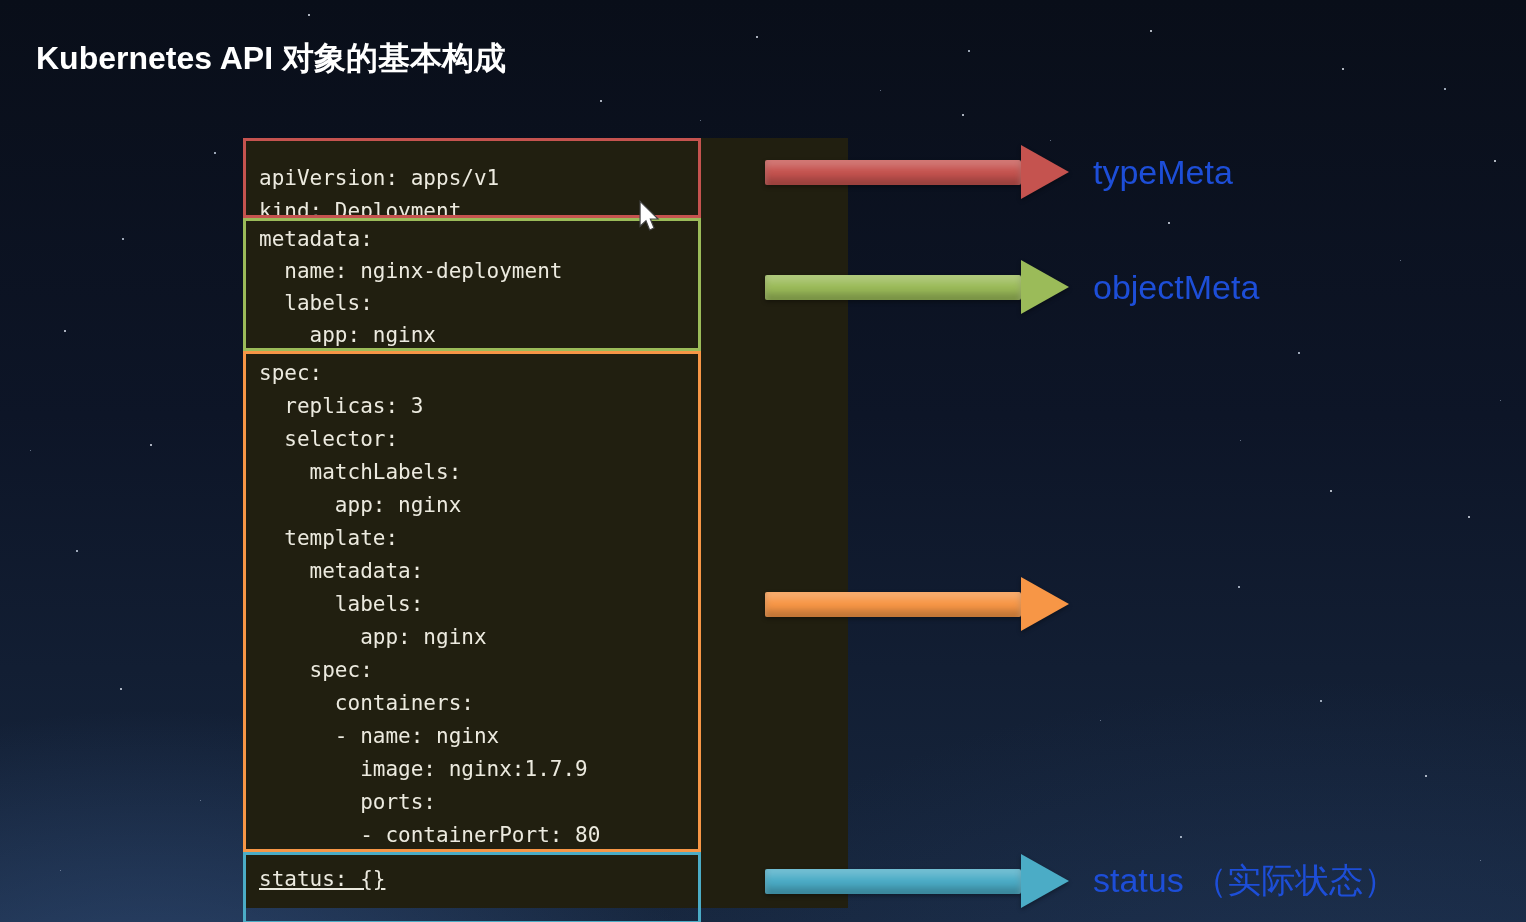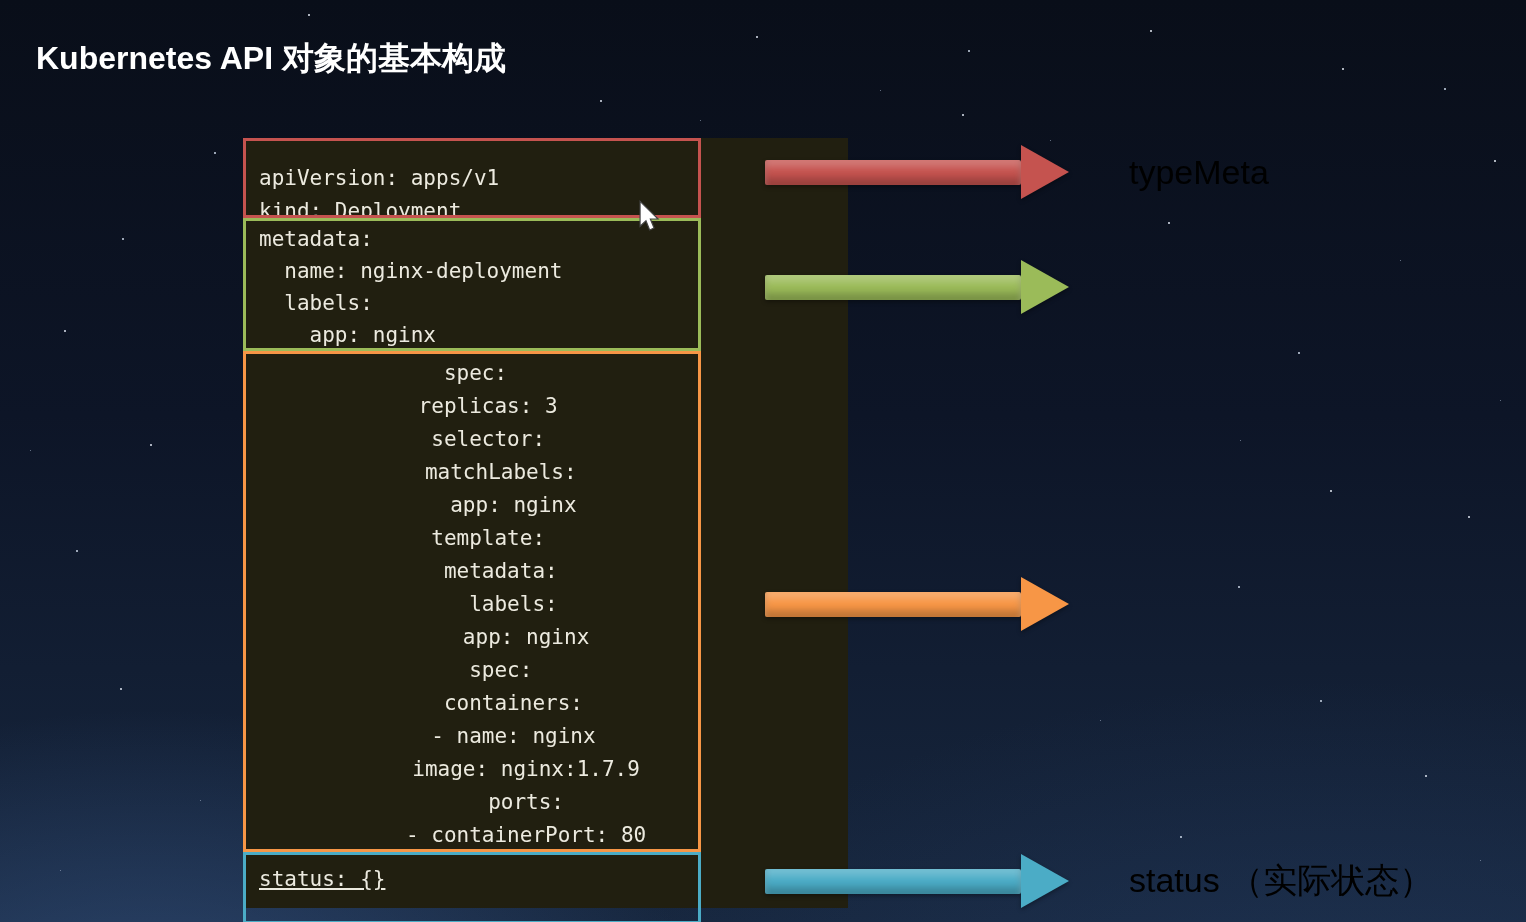--- a/index.html
+++ b/index.html
@@ -36,30 +36,30 @@
 
   .panel{position:absolute;left:243px;top:138px;width:605px;height:770px;background:#211f10;}
   .code-stack{position:absolute;left:0;top:0;width:458px;}
   .section{
     box-sizing:border-box;width:458px;border:3px solid #fff;margin:0;
     font-family:"DejaVu Sans Mono",monospace;font-size:21px;color:#eceadf;
     padding:3px 6px 0 13px;overflow:hidden;white-space:pre;
   }
   .sec-typemeta{height:80px;line-height:33px;padding-top:21px;}
   .sec-objectmeta{height:133px;line-height:32px;padding-top:2px;}
-  .sec-spec{height:501px;line-height:33px;padding-top:3px;text-align:center;}
+  .sec-spec{height:501px;line-height:33px;padding-top:3px;}
   .sec-status{height:72px;line-height:33px;padding-top:8px;text-decoration:underline;}
 
   .annotation{position:absolute;left:765px;display:flex;align-items:center;height:56px;}
   .arrow{display:flex;align-items:center;filter:drop-shadow(0 2px 2px rgba(0,0,0,.35));}
   .arrow-body{width:256px;height:25px;border-radius:2px;
     box-shadow:inset 0 7px 7px rgba(255,255,255,.22), inset 0 -7px 7px rgba(0,0,0,.22);}
   .arrow-head{width:0;height:0;border-top:27px solid transparent;border-bottom:27px solid transparent;
     border-left:48px solid #888;}
-  .annotation-label{margin-left:60px;font-size:34px;color:#000000;white-space:nowrap;}
+  .annotation-label{margin-left:24px;font-size:34px;color:#1d4ed8;white-space:nowrap;}
 
   .cursor{position:absolute;left:636px;top:200px;}
 </style>
 </head>
 <body>
 
 <div class="stars-a"></div>
 <div class="stars-b"></div>
 
 <h1 class="title">Kubernetes API 对象的基本构成</h1>
@@ -97,20 +97,21 @@
     <span class="arrow-head" style="border-left-color: rgb(197, 83, 79);"></span>
   </span>
   <span class="annotation-label">typeMeta</span>
 </div>
 
 <div class="annotation" style="top:259px">
   <span class="arrow">
     <span class="arrow-body" style="background: rgb(155, 187, 89);"></span>
     <span class="arrow-head" style="border-left-color: rgb(155, 187, 89);"></span>
   </span>
+  <span class="annotation-label">objectMeta</span>
 </div>
 
 <div class="annotation" style="top:576px">
   <span class="arrow">
     <span class="arrow-body" style="background: rgb(247, 150, 70);"></span>
     <span class="arrow-head" style="border-left-color: rgb(247, 150, 70);"></span>
   </span>
 </div>
 
 <div class="annotation" style="top:853px">

